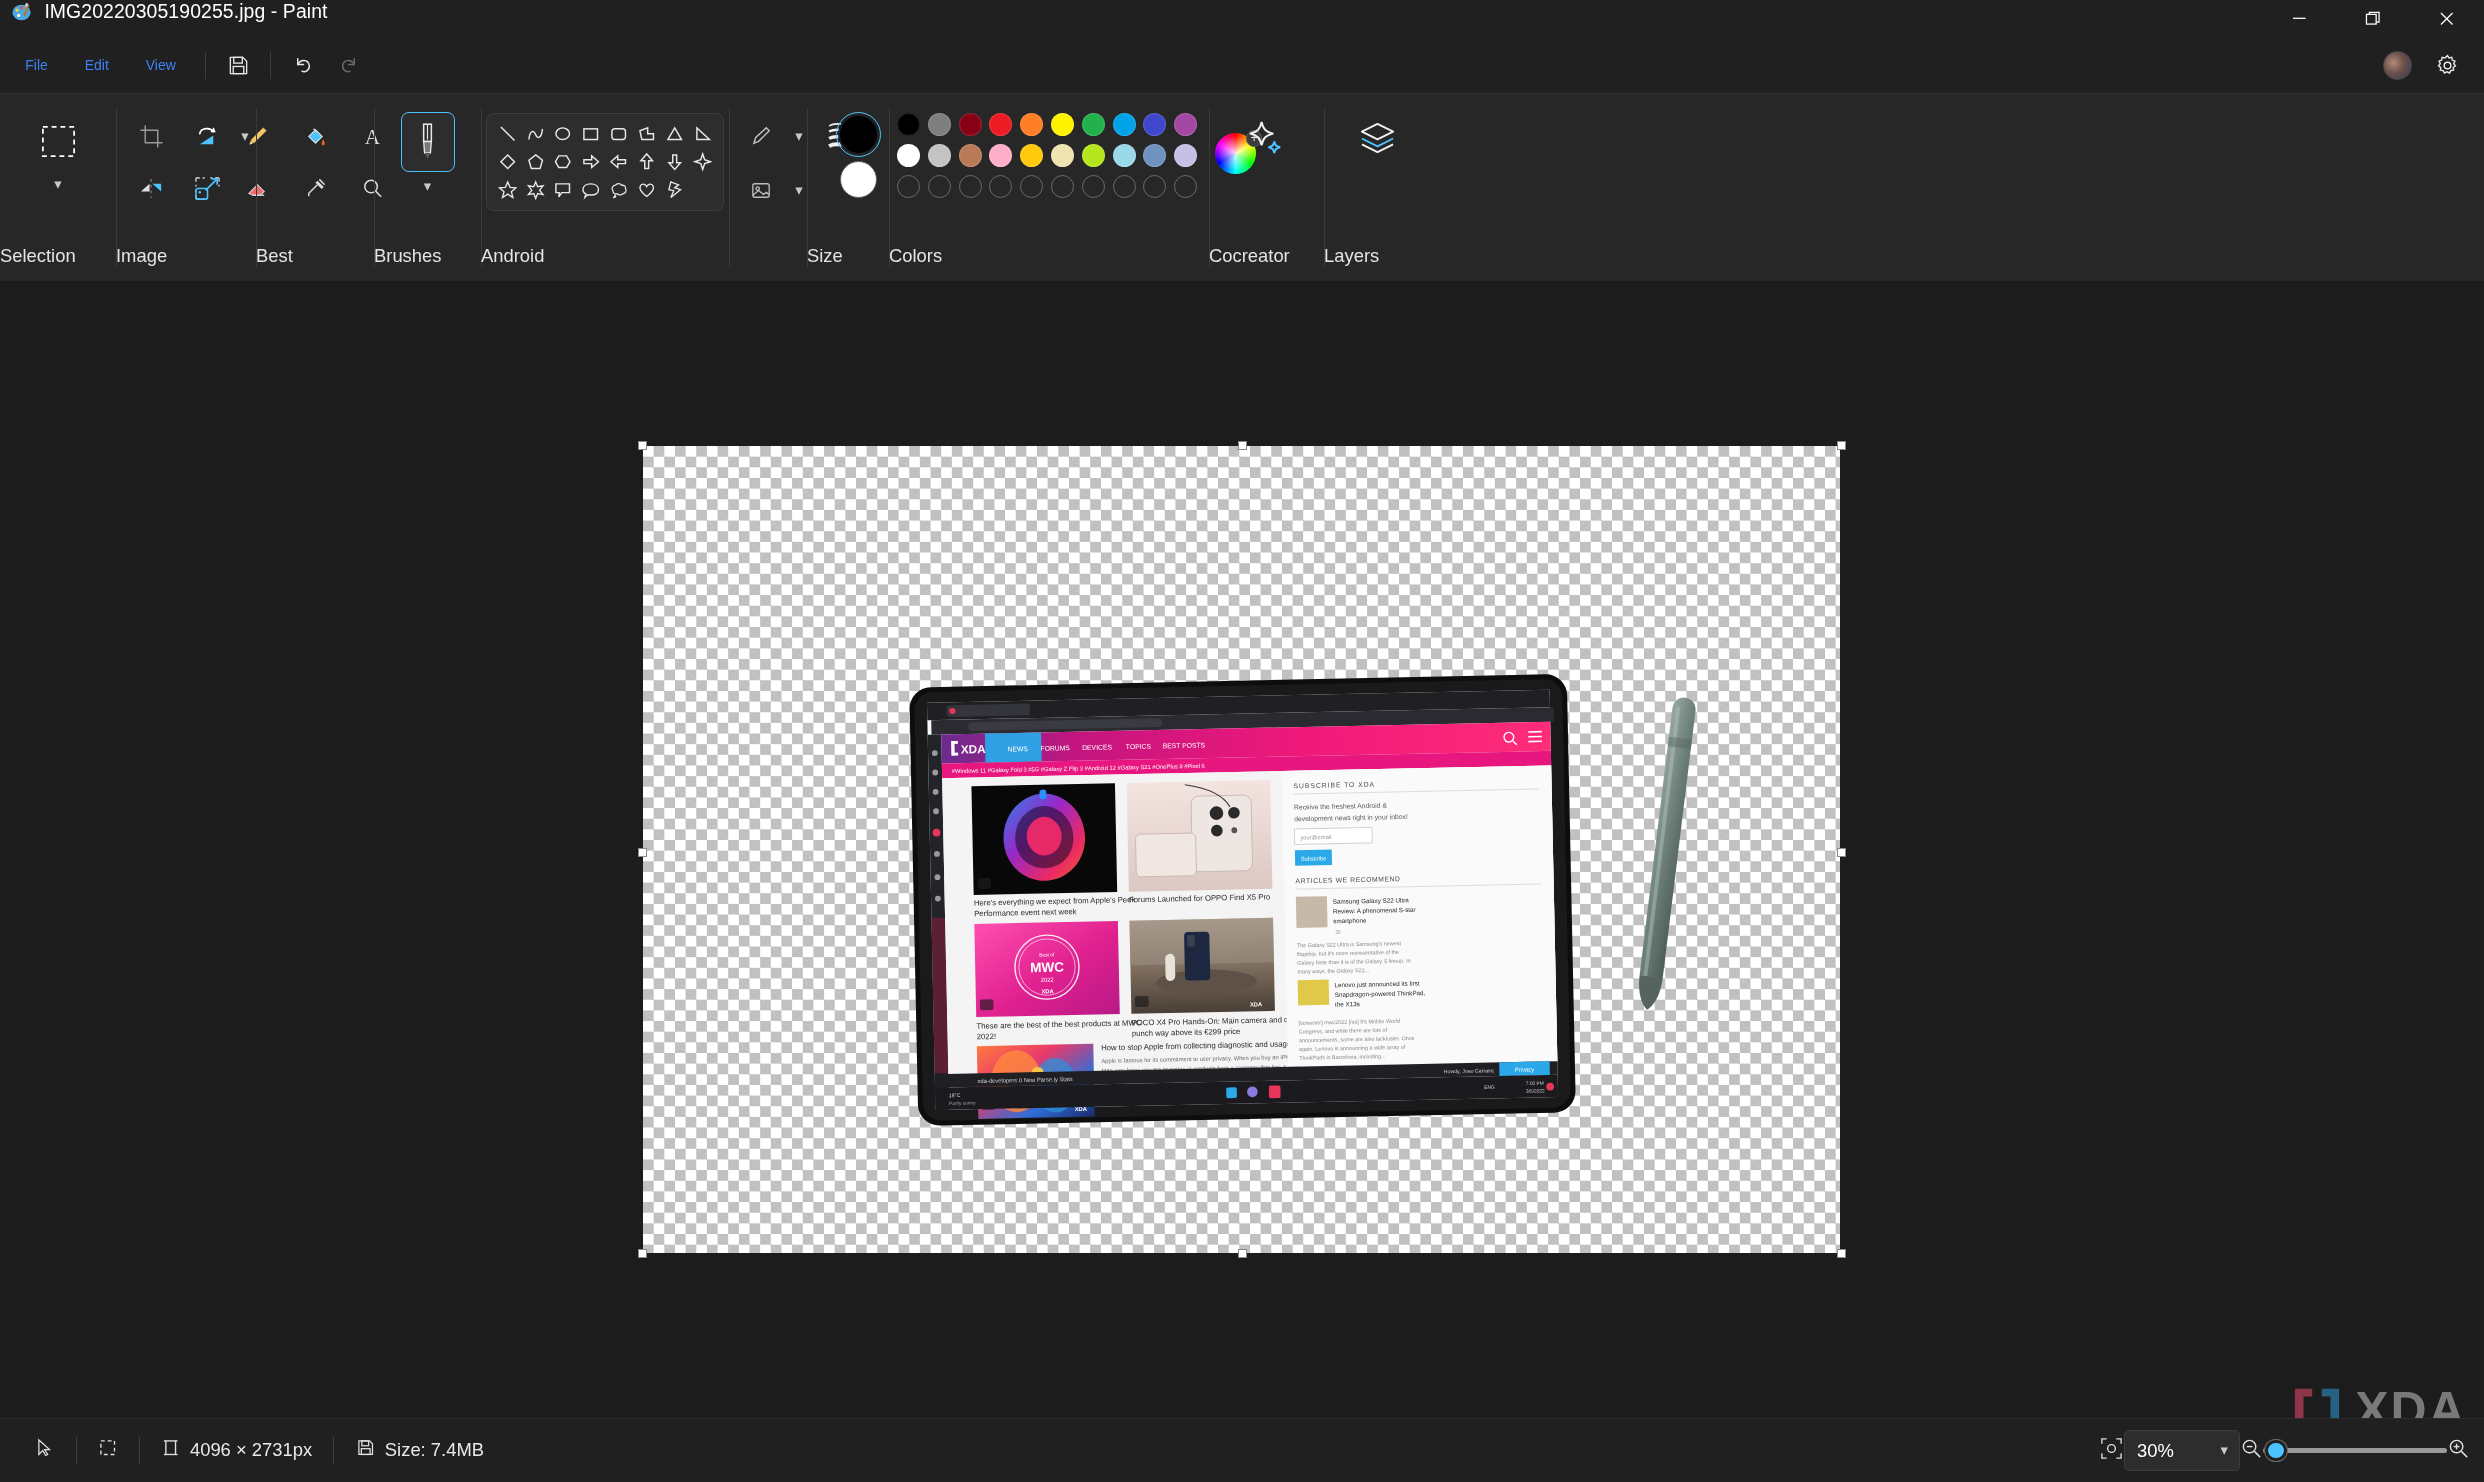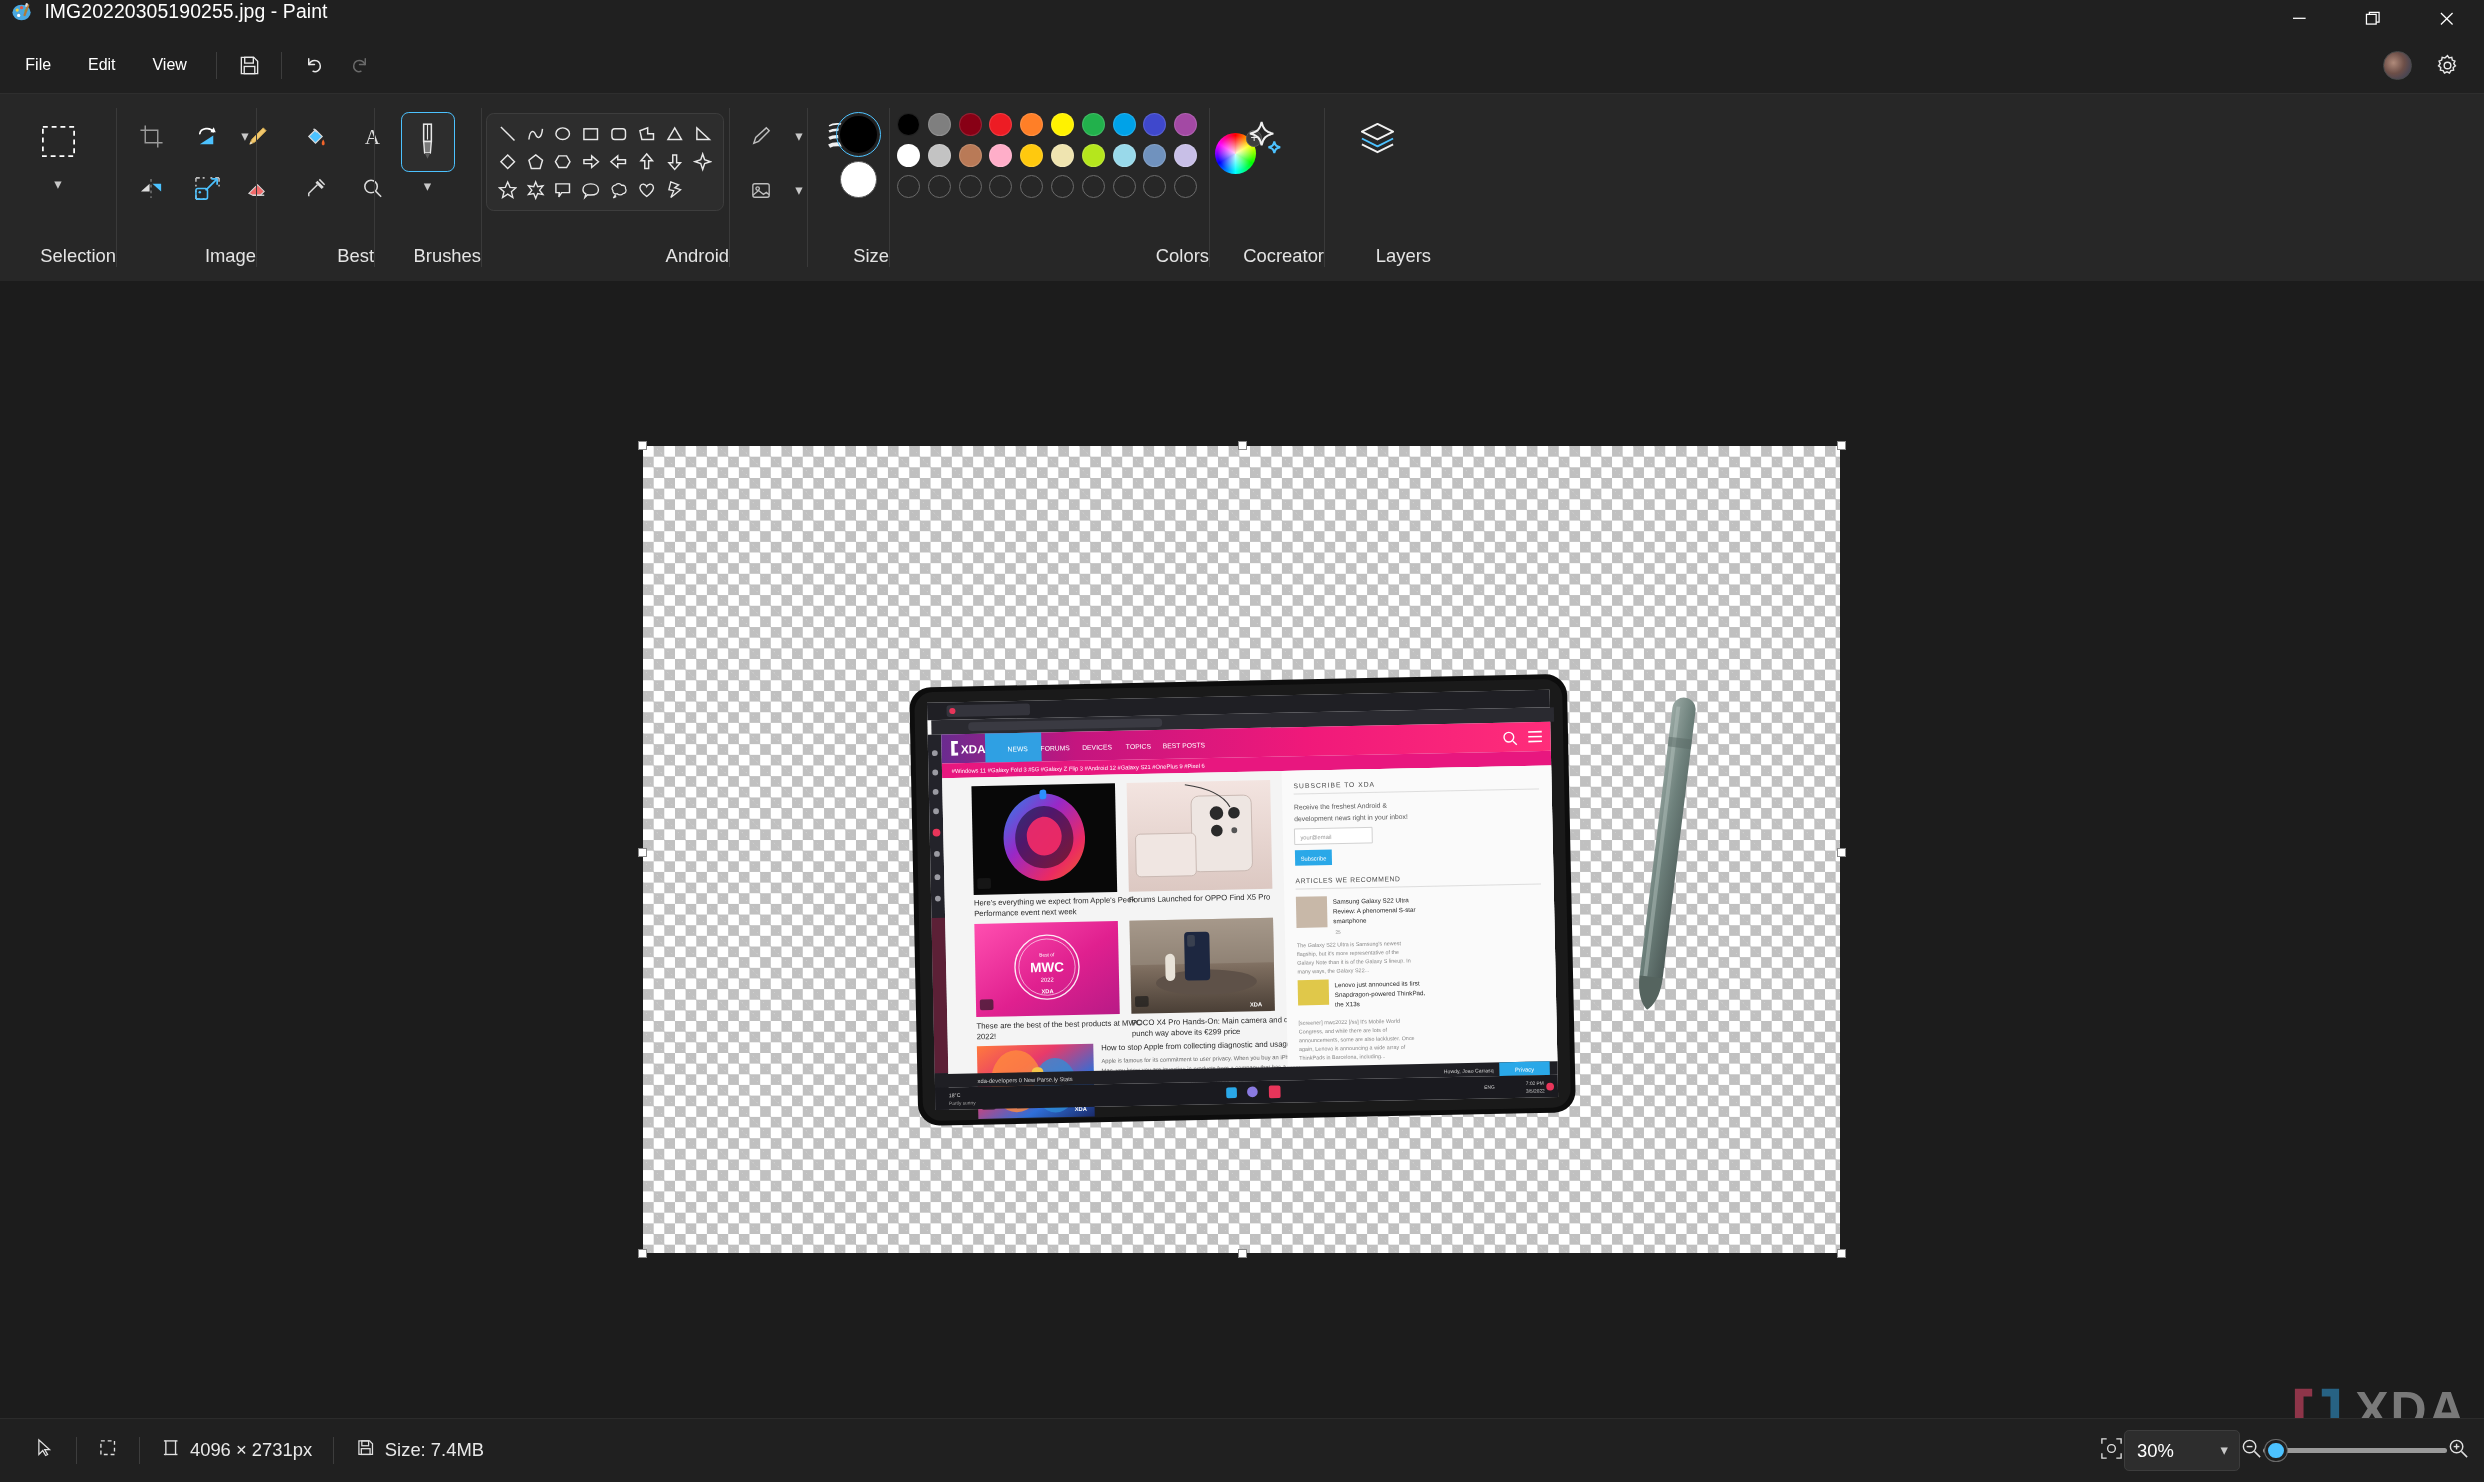--- a/index.html
+++ b/index.html
@@ -27,21 +27,21 @@
   .win-btn {
     width: 74px; height: 37px; display: flex; align-items: center; justify-content: center;
   }
 
   
   .menubar {
     height: 56px; display: flex; align-items: center;
     background: #202020; padding-left: 7.8px; position: relative;
   }
   .menu-item {
-    padding: 6.8px 17.5px; font-size: 16px; color: #ffffff; border-radius: 4.9px; margin-right: 1.9px;
+    padding: 6.8px 17.5px; font-size: 14px; color: #3b82f6; border-radius: 4.9px; margin-right: 1.9px;
   }
   .mb-sep { width: 1px; height: 27px; background: #3d3d3d; margin: 0 9.7px; }
   .mb-icon {
     width: 45px; height: 45px; display: flex; align-items: center; justify-content: center;
     border-radius: 4.9px;
   }
   .mb-right { position: absolute; right: 13.6px; display: flex; align-items: center; gap: 13.6px; }
   .avatar {
     width: 29px; height: 29px; border-radius: 50%;
     background: radial-gradient(circle at 35% 40%, #b08a7a 0%, #6d4f48 45%, #2b3d5c 100%);
@@ -55,21 +55,21 @@
   }
   .rib-group {
     display: flex; flex-direction: column; align-items: center;
     justify-content: flex-start; position: relative; padding-top: 17.5px;
   }
   .rib-group + .rib-group::before {
     content: ""; position: absolute; left: 0; top: 13.6px; bottom: 13.6px;
     width: 1px; background: #3a3a3a;
   }
   .grp-label {
-    position: absolute; bottom: 13.6px; left: 0; right: 0; text-align: right;
+    position: absolute; bottom: 13.6px; left: 0; right: 0; text-align: left;
     font-size: 18.4px; color: #e4e4e4;
   }
   .icon-btn {
     width: 56px; height: 50px; display: flex; align-items: center; justify-content: center;
     border-radius: 5.8px;
   }
   .icon-row { display: flex; align-items: center; gap: 5.8px; }
   .chev { color: #c8c8c8; font-size: 14.6px; line-height: 1; }
 
   

